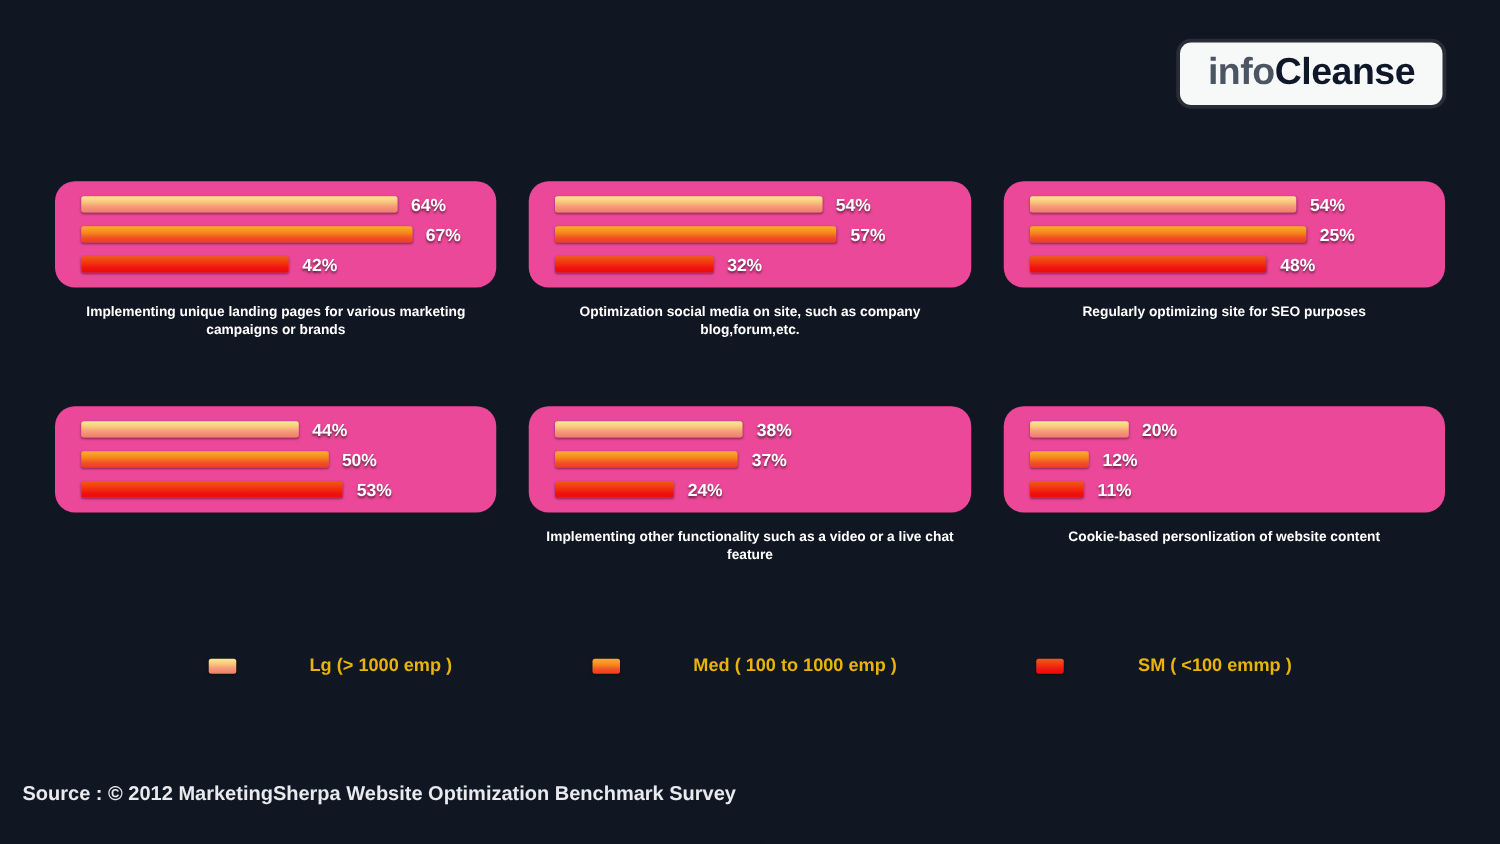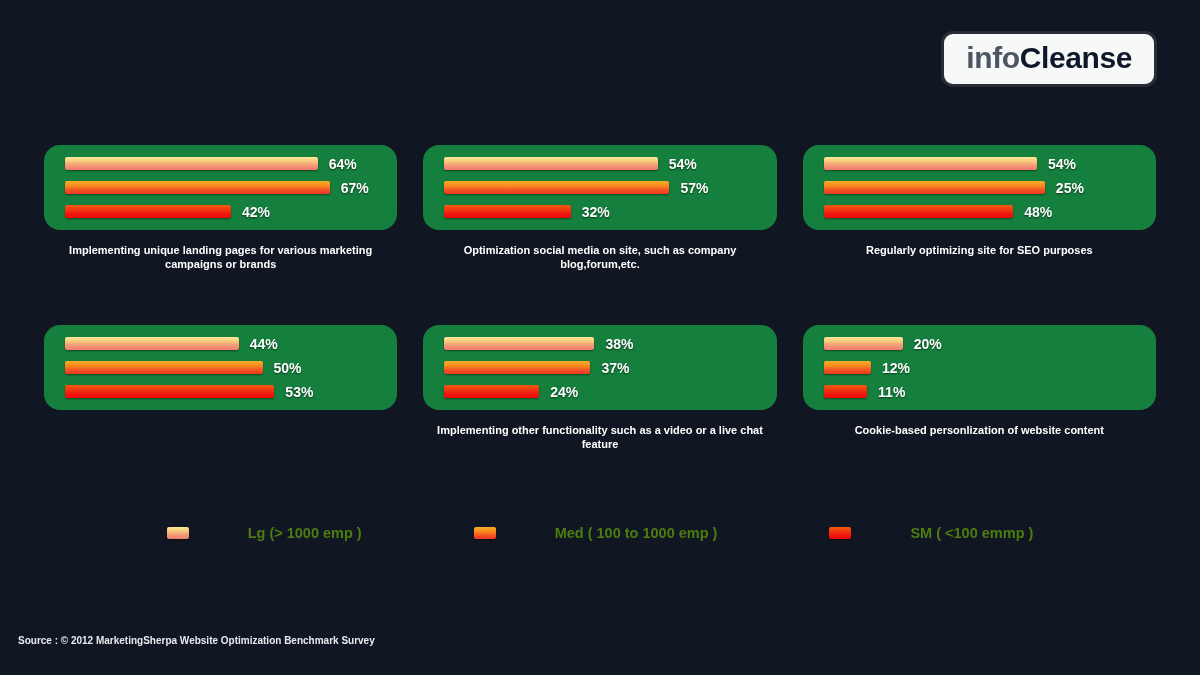--- a/index.html
+++ b/index.html
@@ -43,21 +43,21 @@
     display: grid;
     grid-template-columns: repeat(3, 1fr);
     grid-template-rows: 180px 180px;
     column-gap: 26px;
     row-gap: 0px;
   }
 
   .panel { position: relative; }
 
   .card {
-    background: #15803d;
+    background: #ec4899;
     border-radius: 16px;
     height: 85px;
     padding: 12px 14px 12px 21px;
     display: flex;
     flex-direction: column;
     justify-content: space-between;
   }
 
   .bar-row {
     display: flex;
@@ -106,34 +106,34 @@
   }
   .legend-item { display: flex; align-items: center; }
   .legend-swatch {
     width: 22px;
     height: 12px;
     border-radius: 2px;
     margin-right: 15px;
     flex-shrink: 0;
   }
   .legend-label {
-    color: #4d7c0f;
+    color: #eab308;
     font-size: 14.5px;
     font-weight: bold;
     white-space: nowrap;
     margin-left: 44px;
   }
 
   
   .footnote {
     position: absolute;
     left: 18px;
     bottom: 26px;
     color: #e8eaee;
-    font-size: 10px;
+    font-size: 16px;
     font-weight: bold;
     line-height: 1.65;
   }
 </style>
 </head>
 <body>
 
 <div class="logo-wrap">
   <div class="logo-text"><span class="logo-info">info</span><span class="logo-cleanse">Cleanse</span></div>
 </div>

